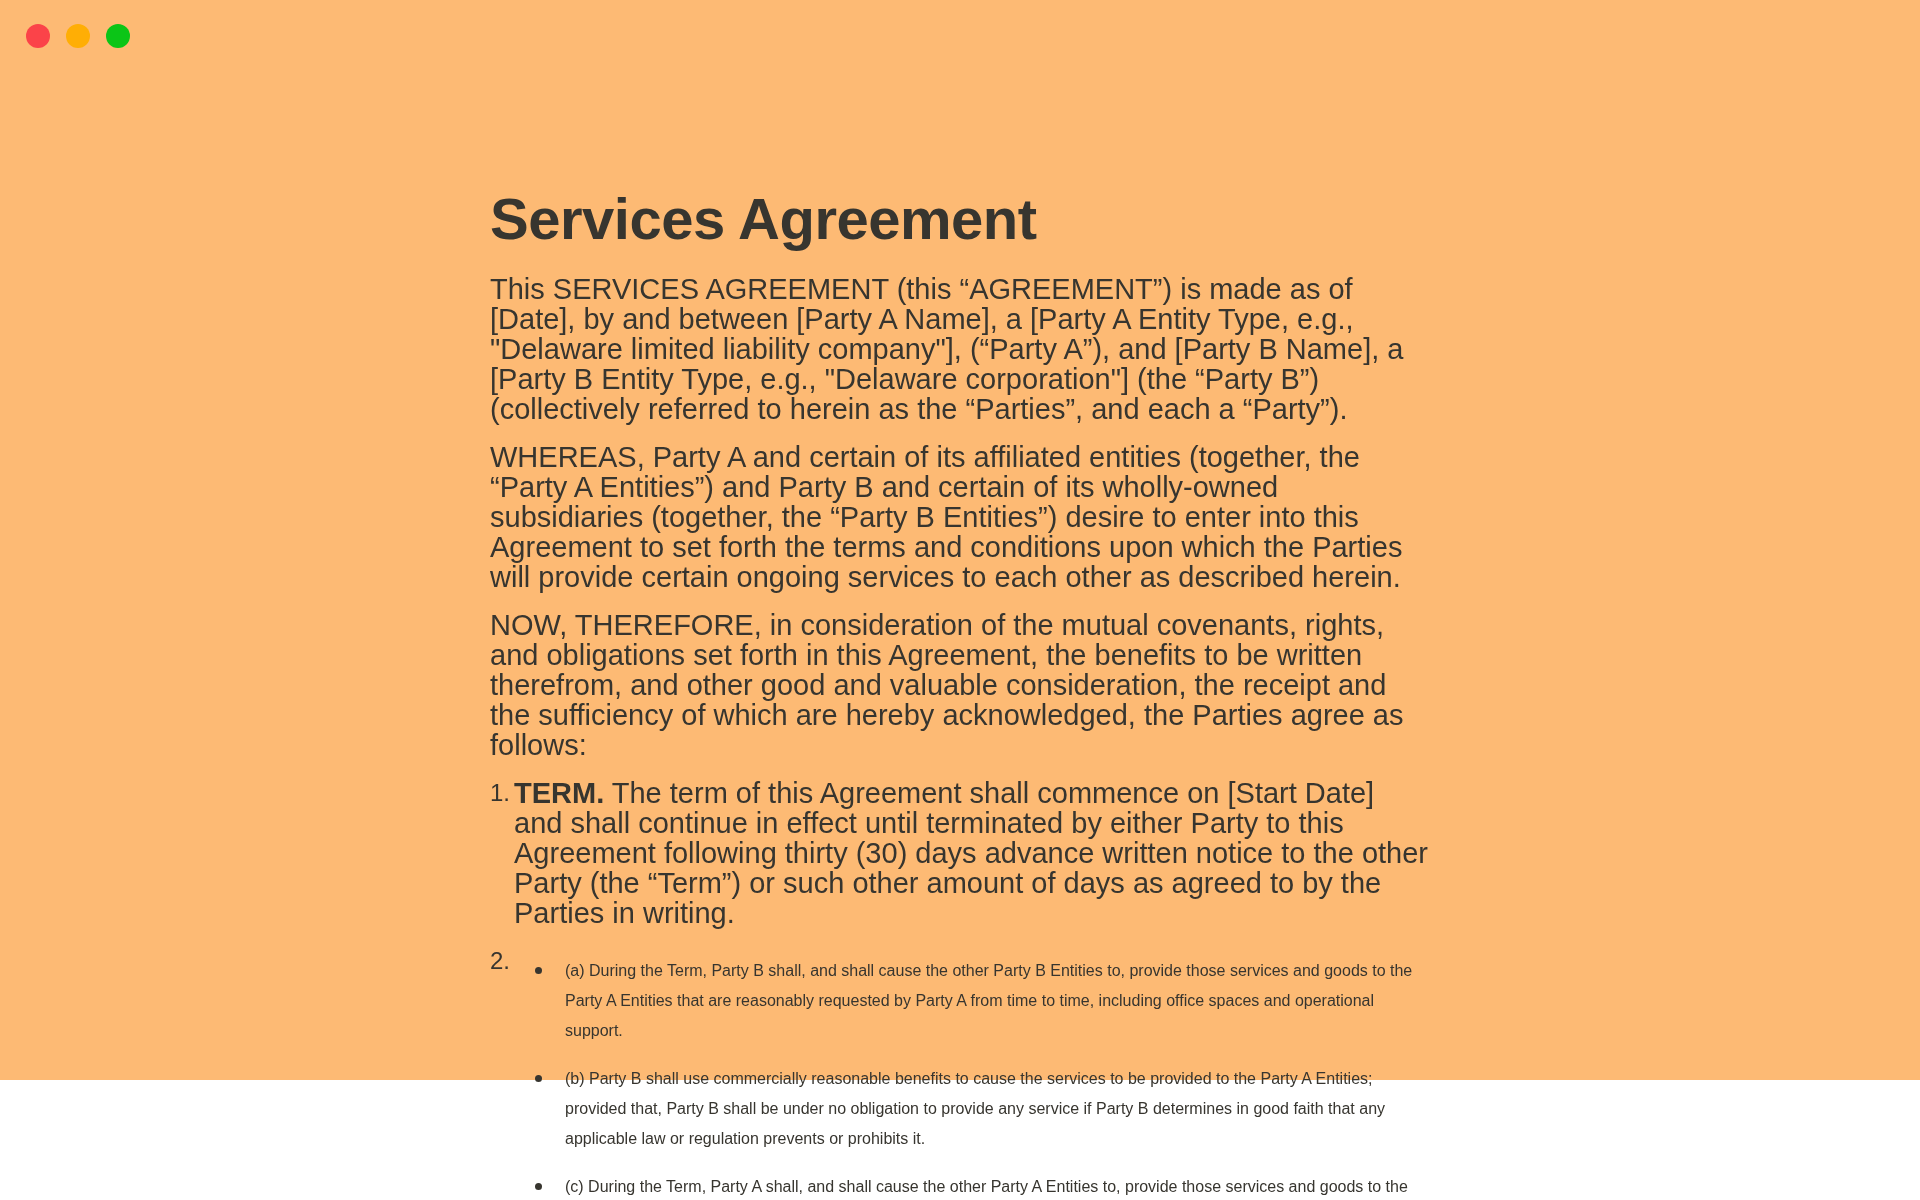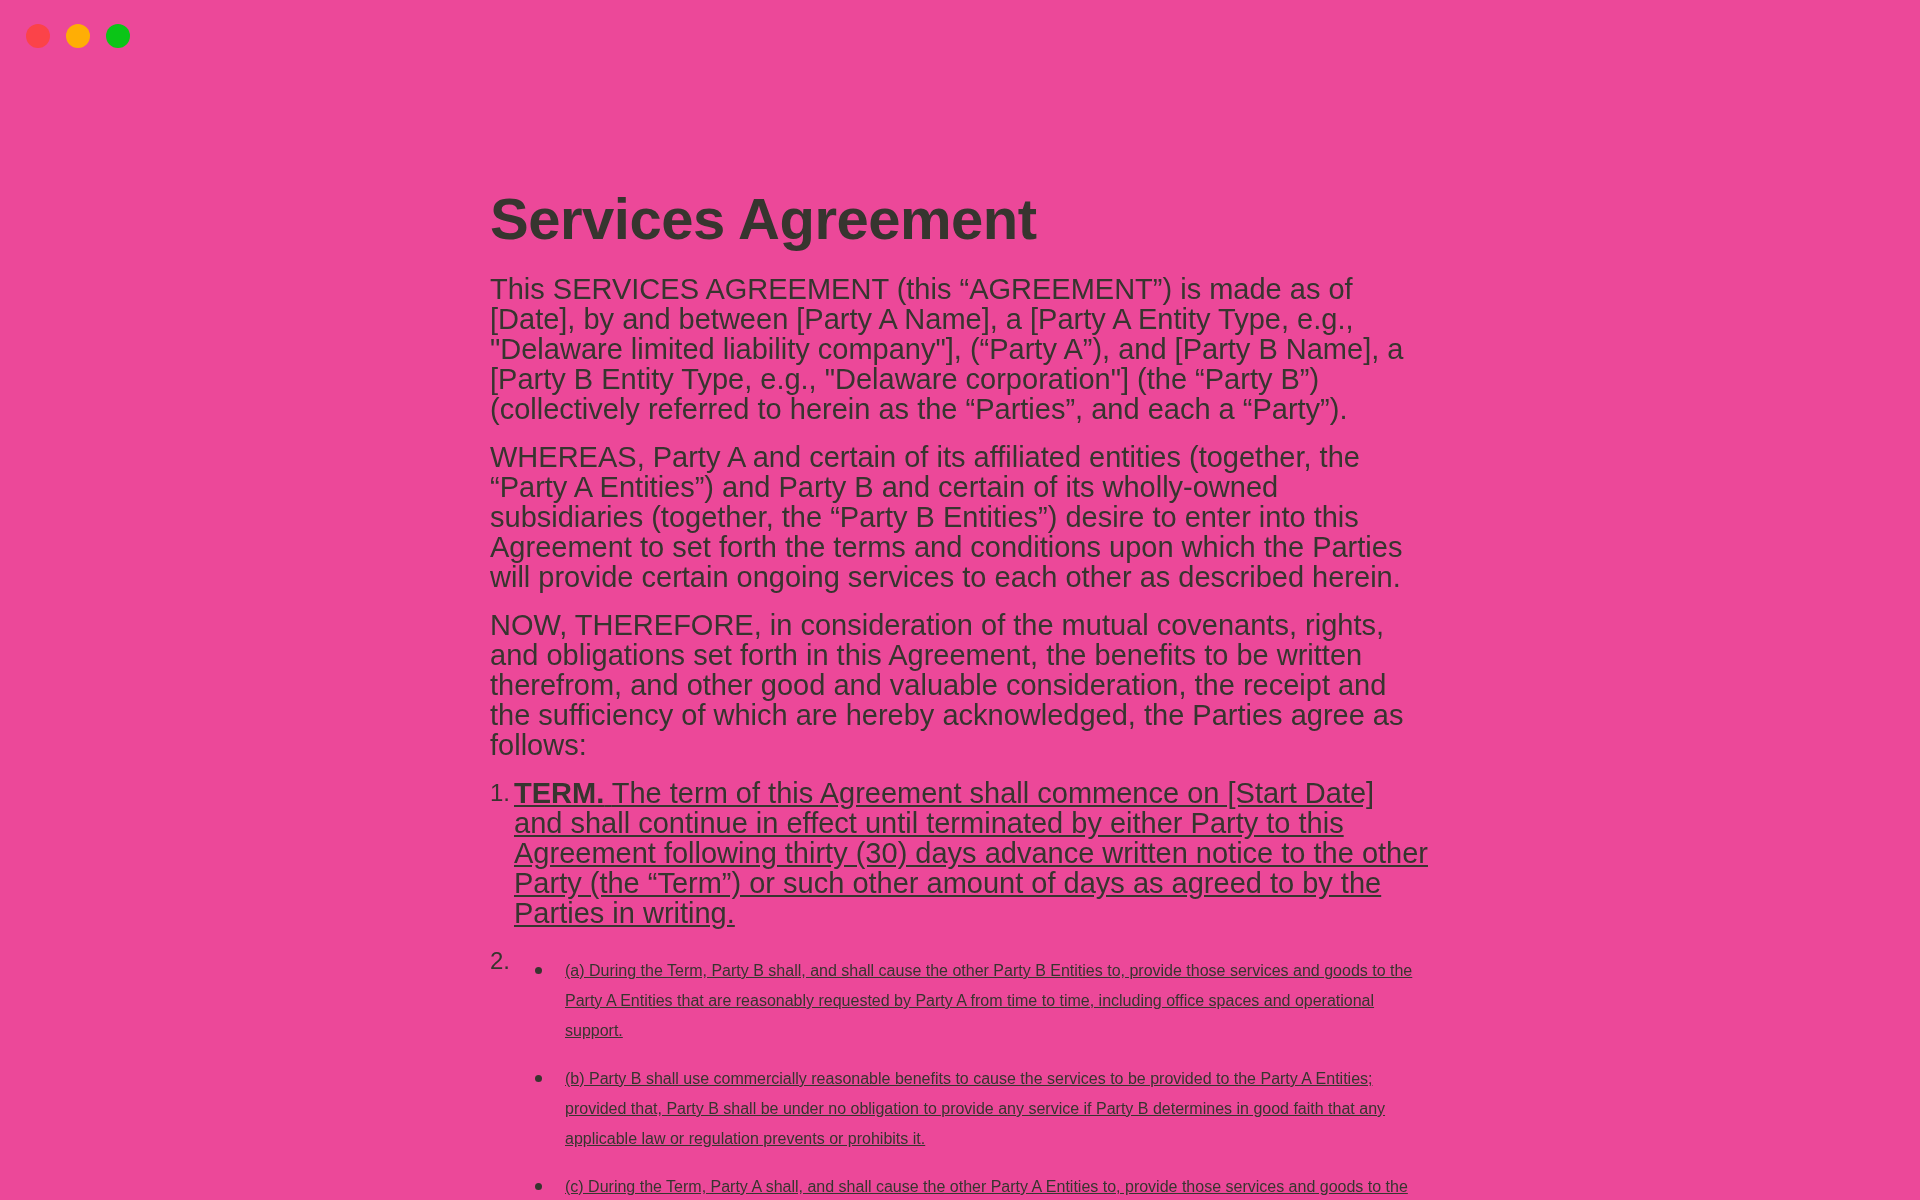--- a/index.html
+++ b/index.html
@@ -5,21 +5,21 @@
   html, body {
     margin: 0;
     padding: 0;
     width: 1920px;
     height: 1200px;
     background: #ffffff;
     font-family: "Liberation Sans", sans-serif;
     color: #37352f;
     overflow: hidden;
   }
-  .window { position: relative; width: 1920px; height: 1200px; background: #ec4899; }
+  .window { position: relative; width: 1920px; height: 1080px; background: #fdba74; }
 
   
   .traffic-lights {
     position: absolute;
     left: 26px;
     top: 24px;
     display: flex;
     gap: 16px;
   }
   .light { width: 24px; height: 24px; border-radius: 50%; display: inline-block; }
@@ -49,21 +49,21 @@
   }
   b { font-weight: 700; }
 
   .num-item { display: flex; margin: 0 0 18px 0; }
   .num-marker {
     flex: 0 0 24px;
     width: 24px;
     font-size: 24px;
     line-height: 30px;
   }
-  .item-body { flex: 1; min-width: 0; text-decoration: underline; }
+  .item-body { flex: 1; min-width: 0; }
   .item-body .item-p { margin-bottom: 0; }
 
   .bullets { margin-top: 10px; }
   .bullet { display: flex; margin: 0 0 18px 0; }
   .bullet:last-child { margin-bottom: 0; }
   .bullet-marker {
     flex: 0 0 51px;
     width: 51px;
     box-sizing: border-box;
     padding-left: 21px;

